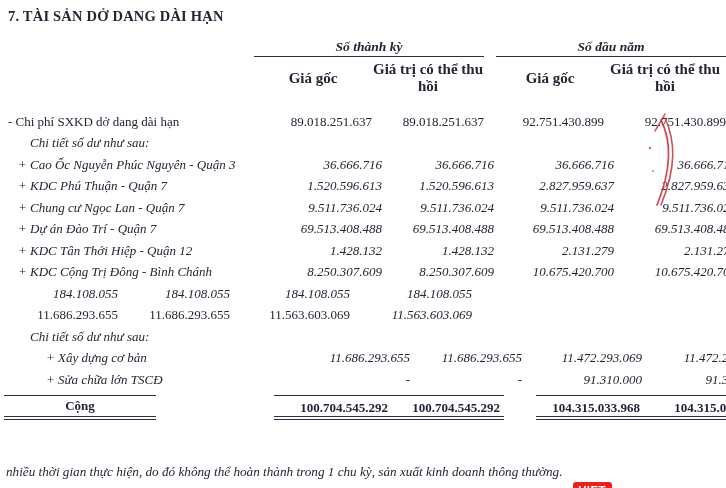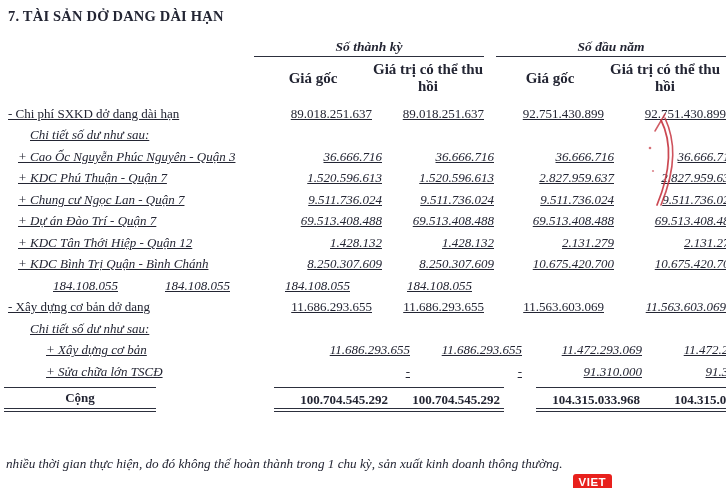--- a/index.html
+++ b/index.html
@@ -16,21 +16,21 @@
   .gcell{width:230px;flex:none;text-align:center;font-weight:bold;font-style:italic;
          font-size:13.5px;border-bottom:1.6px solid #2c2f3d;padding-bottom:1px;}
   .ggap{width:12px;flex:none;}
 
   .chead-row{display:flex;margin-left:4px;height:42px;align-items:center;}
   .ccell{flex:none;display:flex;align-items:center;justify-content:center;
          text-align:center;font-weight:bold;font-size:15px;line-height:1.12;}
   .c0{width:118px;} .c1{width:112px;} .c2{width:108px;} .c3{width:122px;}
 
   
-  .tbody{margin-left:4px;margin-top:4px;text-decoration:underline;}
+  .tbody{margin-left:4px;margin-top:12px;}
   .trow{display:flex;height:21.5px;align-items:center;font-size:13px;}
   .trow.it{font-style:italic;}
   .lab{width:250px;flex:none;white-space:nowrap;overflow:hidden;}
   .ind-0{padding-left:4px;} .ind-1{padding-left:14px;}
   .ind-2{padding-left:26px;} .ind-3{padding-left:42px;}
   .num{flex:none;text-align:right;padding-right:4px;box-sizing:border-box;white-space:nowrap;}
   .num.n0{width:118px;} .num.n1{width:112px;}
   .num.n2{width:108px;margin-left:12px;} .num.n3{width:122px;}
   .num.it{font-style:italic;}
 
@@ -126,34 +126,33 @@
         <span class="num n3">69.513.408.488</span>
       </div>
       <div class="trow it">
         <span class="lab ind-1">+ KDC Tân Thới Hiệp - Quận 12</span>
         <span class="num n0">1.428.132</span>
         <span class="num n1">1.428.132</span>
         <span class="num n2">2.131.279</span>
         <span class="num n3">2.131.279</span>
       </div>
       <div class="trow it">
-        <span class="lab ind-1">+ KDC Bình Trị Quận - Bình Chánh</span>
+        <span class="lab ind-1">+ KDC Cộng Trị Đông - Bình Chánh</span>
         <span class="num n0">8.250.307.609</span>
         <span class="num n1">8.250.307.609</span>
         <span class="num n2">10.675.420.700</span>
         <span class="num n3">10.675.420.700</span>
       </div>
       <div class="trow it">
         <span class="num n0">184.108.055</span>
         <span class="num n1">184.108.055</span>
         <span class="num n2">184.108.055</span>
         <span class="num n3">184.108.055</span>
       </div>
       <div class="trow">
-        <span class="lab ind-0">- Xây dựng cơ bản dở dang</span>
         <span class="num n0">11.686.293.655</span>
         <span class="num n1">11.686.293.655</span>
         <span class="num n2">11.563.603.069</span>
         <span class="num n3 it">11.563.603.069</span>
       </div>
       <div class="trow it">
         <span class="lab ind-2">Chi tiết số dư như sau:</span>
         <span class="num n0"></span>
         <span class="num n1"></span>
         <span class="num n2"></span>

